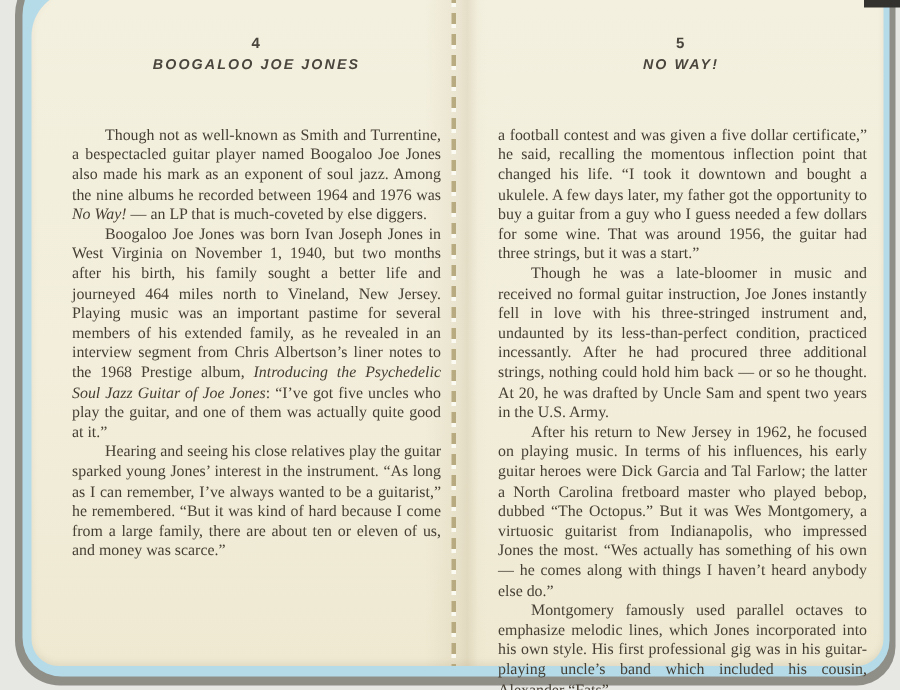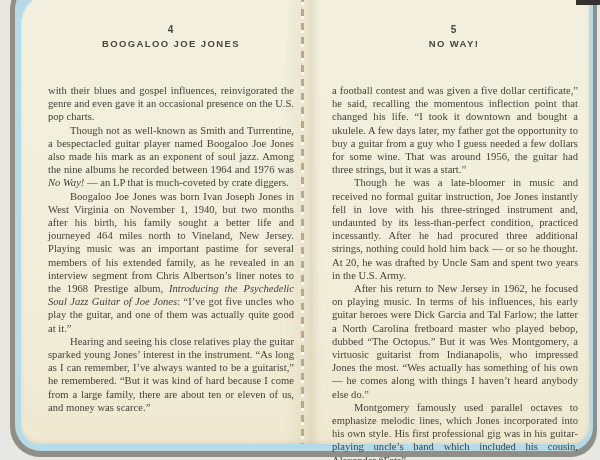--- a/index.html
+++ b/index.html
@@ -44,21 +44,21 @@
   .notch {
     position: absolute; right: 0; top: 0; width: 24px; height: 5px;
     background: #34322e;
   }
 
   .header { position: absolute; text-align: center; color: #4a453d;
     font-family: "Liberation Sans", sans-serif; font-weight: 700; }
   .hleft  { left: 27px; top: 30px; width: 246px; }
   .hright { left: 310px; top: 30px; width: 246px; }
   .pnum   { font-size: 10px; letter-spacing: 1px; margin-bottom: 3px; }
-  .ptitle { font-size: 9.5px; letter-spacing: 1.4px; }
+  .ptitle { font-size: 9.5px; letter-spacing: 1.4px; font-style: italic; }
 
   .pbody { position: absolute; top: 90px; width: 246px; color: #453f34;
     font-size: 10.6px; line-height: 13.2px; text-align: justify; }
   .bleft  { left: 27px; }
   .bright { left: 311px; }
   .pbody p { margin: 0; }
   .pbody p.indent { text-indent: 22px; }
   .pbody em { font-style: italic; }
 </style>
 </head>
@@ -75,22 +75,21 @@
       <div class="pnum">4</div>
       <div class="ptitle">BOOGALOO JOE JONES</div>
     </div>
 
     <div class="header hright">
       <div class="pnum">5</div>
       <div class="ptitle">NO WAY!</div>
     </div>
 
     <div class="pbody bleft">
-        <p><span>with their blues and gospel influences, reinvigorated the genre and even gave it an occasional presence on the U.S. pop charts.</span></p>
-        <p class="indent"><span>Though not as well-known as Smith and Turrentine, a bespectacled guitar player named Boogaloo Joe Jones also made his mark as an exponent of soul jazz. Among the nine albums he recorded between 1964 and 1976 was </span><em>No Way!</em><span> — an LP that is much-coveted by crate diggers.</span></p>
+        <p class="indent"><span>Though not as well-known as Smith and Turrentine, a bespectacled guitar player named Boogaloo Joe Jones also made his mark as an exponent of soul jazz. Among the nine albums he recorded between 1964 and 1976 was </span><em>No Way!</em><span> — an LP that is much-coveted by else diggers.</span></p>
         <p class="indent"><span>Boogaloo Joe Jones was born Ivan Joseph Jones in West Virginia on November 1, 1940, but two months after his birth, his family sought a better life and journeyed 464 miles north to Vineland, New Jersey. Playing music was an important pastime for several members of his extended family, as he revealed in an interview segment from Chris Albertson’s liner notes to the 1968 Prestige album, </span><em>Introducing the Psychedelic Soul Jazz Guitar of Joe Jones</em><span>: “I’ve got five uncles who play the guitar, and one of them was actually quite good at it.”</span></p>
         <p class="indent"><span>Hearing and seeing his close relatives play the guitar sparked young Jones’ interest in the instrument. “As long as I can remember, I’ve always wanted to be a guitarist,” he remembered. “But it was kind of hard because I come from a large family, there are about ten or eleven of us, and money was scarce.”</span></p>
       </div>
     <div class="pbody bright">
         <p><span>a football contest and was given a five dollar certificate,” he said, recalling the momentous inflection point that changed his life. “I took it downtown and bought a ukulele. A few days later, my father got the opportunity to buy a guitar from a guy who I guess needed a few dollars for some wine. That was around 1956, the guitar had three strings, but it was a start.”</span></p>
         <p class="indent"><span>Though he was a late-bloomer in music and received no formal guitar instruction, Joe Jones instantly fell in love with his three-stringed instrument and, undaunted by its less-than-perfect condition, practiced incessantly. After he had procured three additional strings, nothing could hold him back — or so he thought. At 20, he was drafted by Uncle Sam and spent two years in the U.S. Army.</span></p>
         <p class="indent"><span>After his return to New Jersey in 1962, he focused on playing music. In terms of his influences, his early guitar heroes were Dick Garcia and Tal Farlow; the latter a North Carolina fretboard master who played bebop, dubbed “The Octopus.” But it was Wes Montgomery, a virtuosic guitarist from Indianapolis, who impressed Jones the most. “Wes actually has something of his own — he comes along with things I haven’t heard anybody else do.”</span></p>
         <p class="indent"><span>Montgomery famously used parallel octaves to emphasize melodic lines, which Jones incorporated into his own style. His first professional gig was in his guitar-playing uncle’s band which included his cousin, Alexander “Fats”</span></p>
       </div>
   </div>

